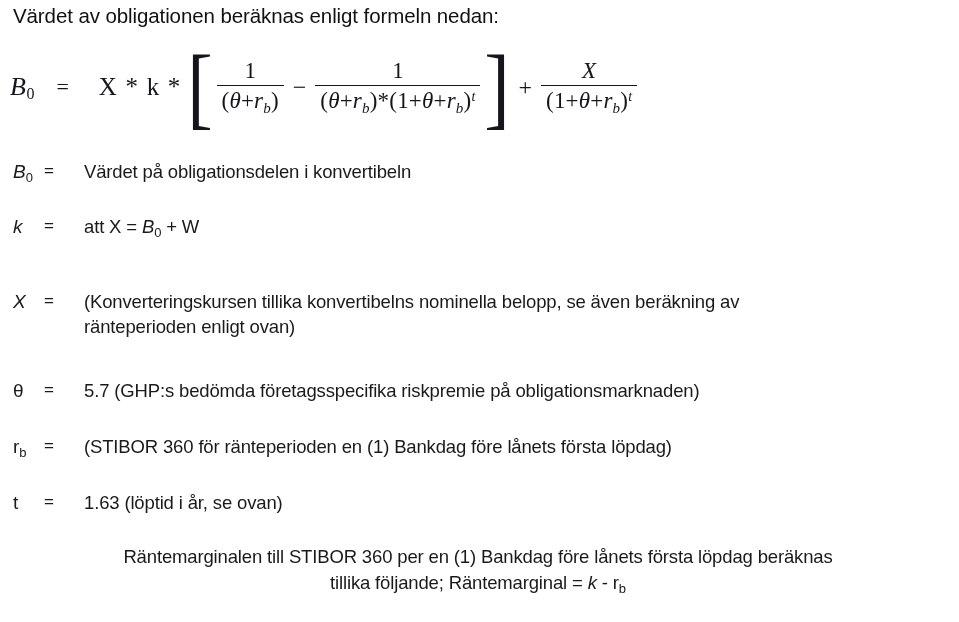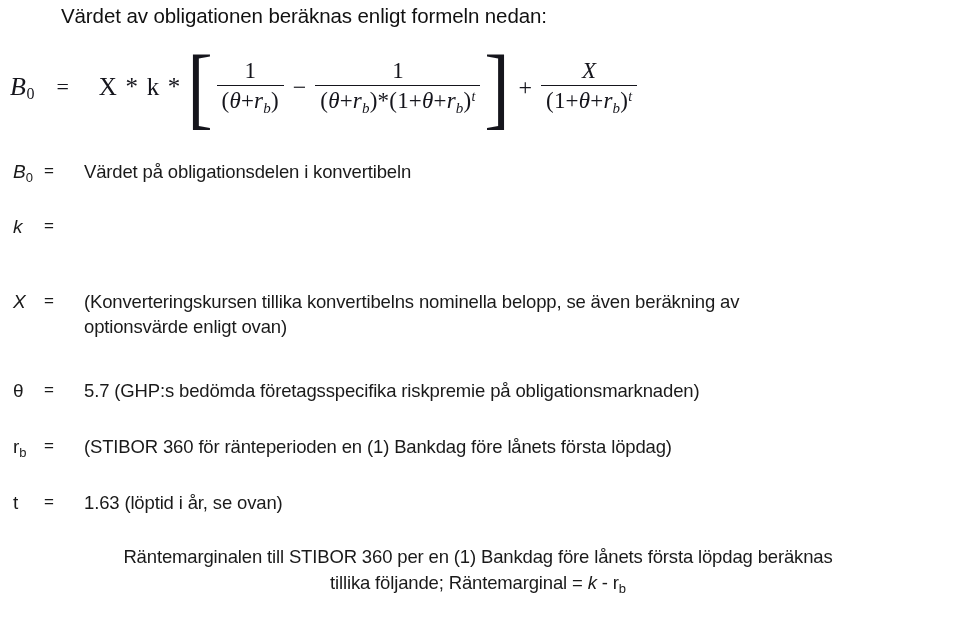--- a/index.html
+++ b/index.html
@@ -26,21 +26,20 @@
 
   
   .doc-title {
     position: absolute;
     left: 13px;
     top: 4px;
     font-size: 20.5px;
     letter-spacing: -0.1px;
     white-space: nowrap;
     color: #111;
-    margin-left: 48px;
   }
 
   
   .formula {
     position: absolute;
     left: 10px;
     top: 46px;
     display: flex;
     align-items: center;
     font-family: "Liberation Serif", "DejaVu Serif", serif;
@@ -251,29 +250,30 @@
       <div class="def-eq">=</div>
       <div class="def-text">
         <div>Värdet på obligationsdelen i konvertibeln</div>
       </div>
     </div>
 
     <div class="def-row" style="top:55px;">
       <div class="def-sym"><span>k</span></div>
       <div class="def-eq">=</div>
       <div class="def-text">
+        <div><span>att X = </span><span class="it">B</span><span class="sub">0</span><span> + W</span></div>
       </div>
     </div>
 
     <div class="def-row" style="top:130px;">
       <div class="def-sym"><span>X</span></div>
       <div class="def-eq">=</div>
       <div class="def-text">
         <div>(Konverteringskursen tillika konvertibelns nominella belopp, se även beräkning av</div>
-        <div>optionsvärde enligt ovan)</div>
+        <div>ränteperioden enligt ovan)</div>
       </div>
     </div>
 
     <div class="def-row" style="top:219px;">
       <div class="def-sym upright"><span>θ</span></div>
       <div class="def-eq">=</div>
       <div class="def-text">
         <div>5.7 (GHP:s bedömda företagsspecifika riskpremie på obligationsmarknaden)</div>
       </div>
     </div>

